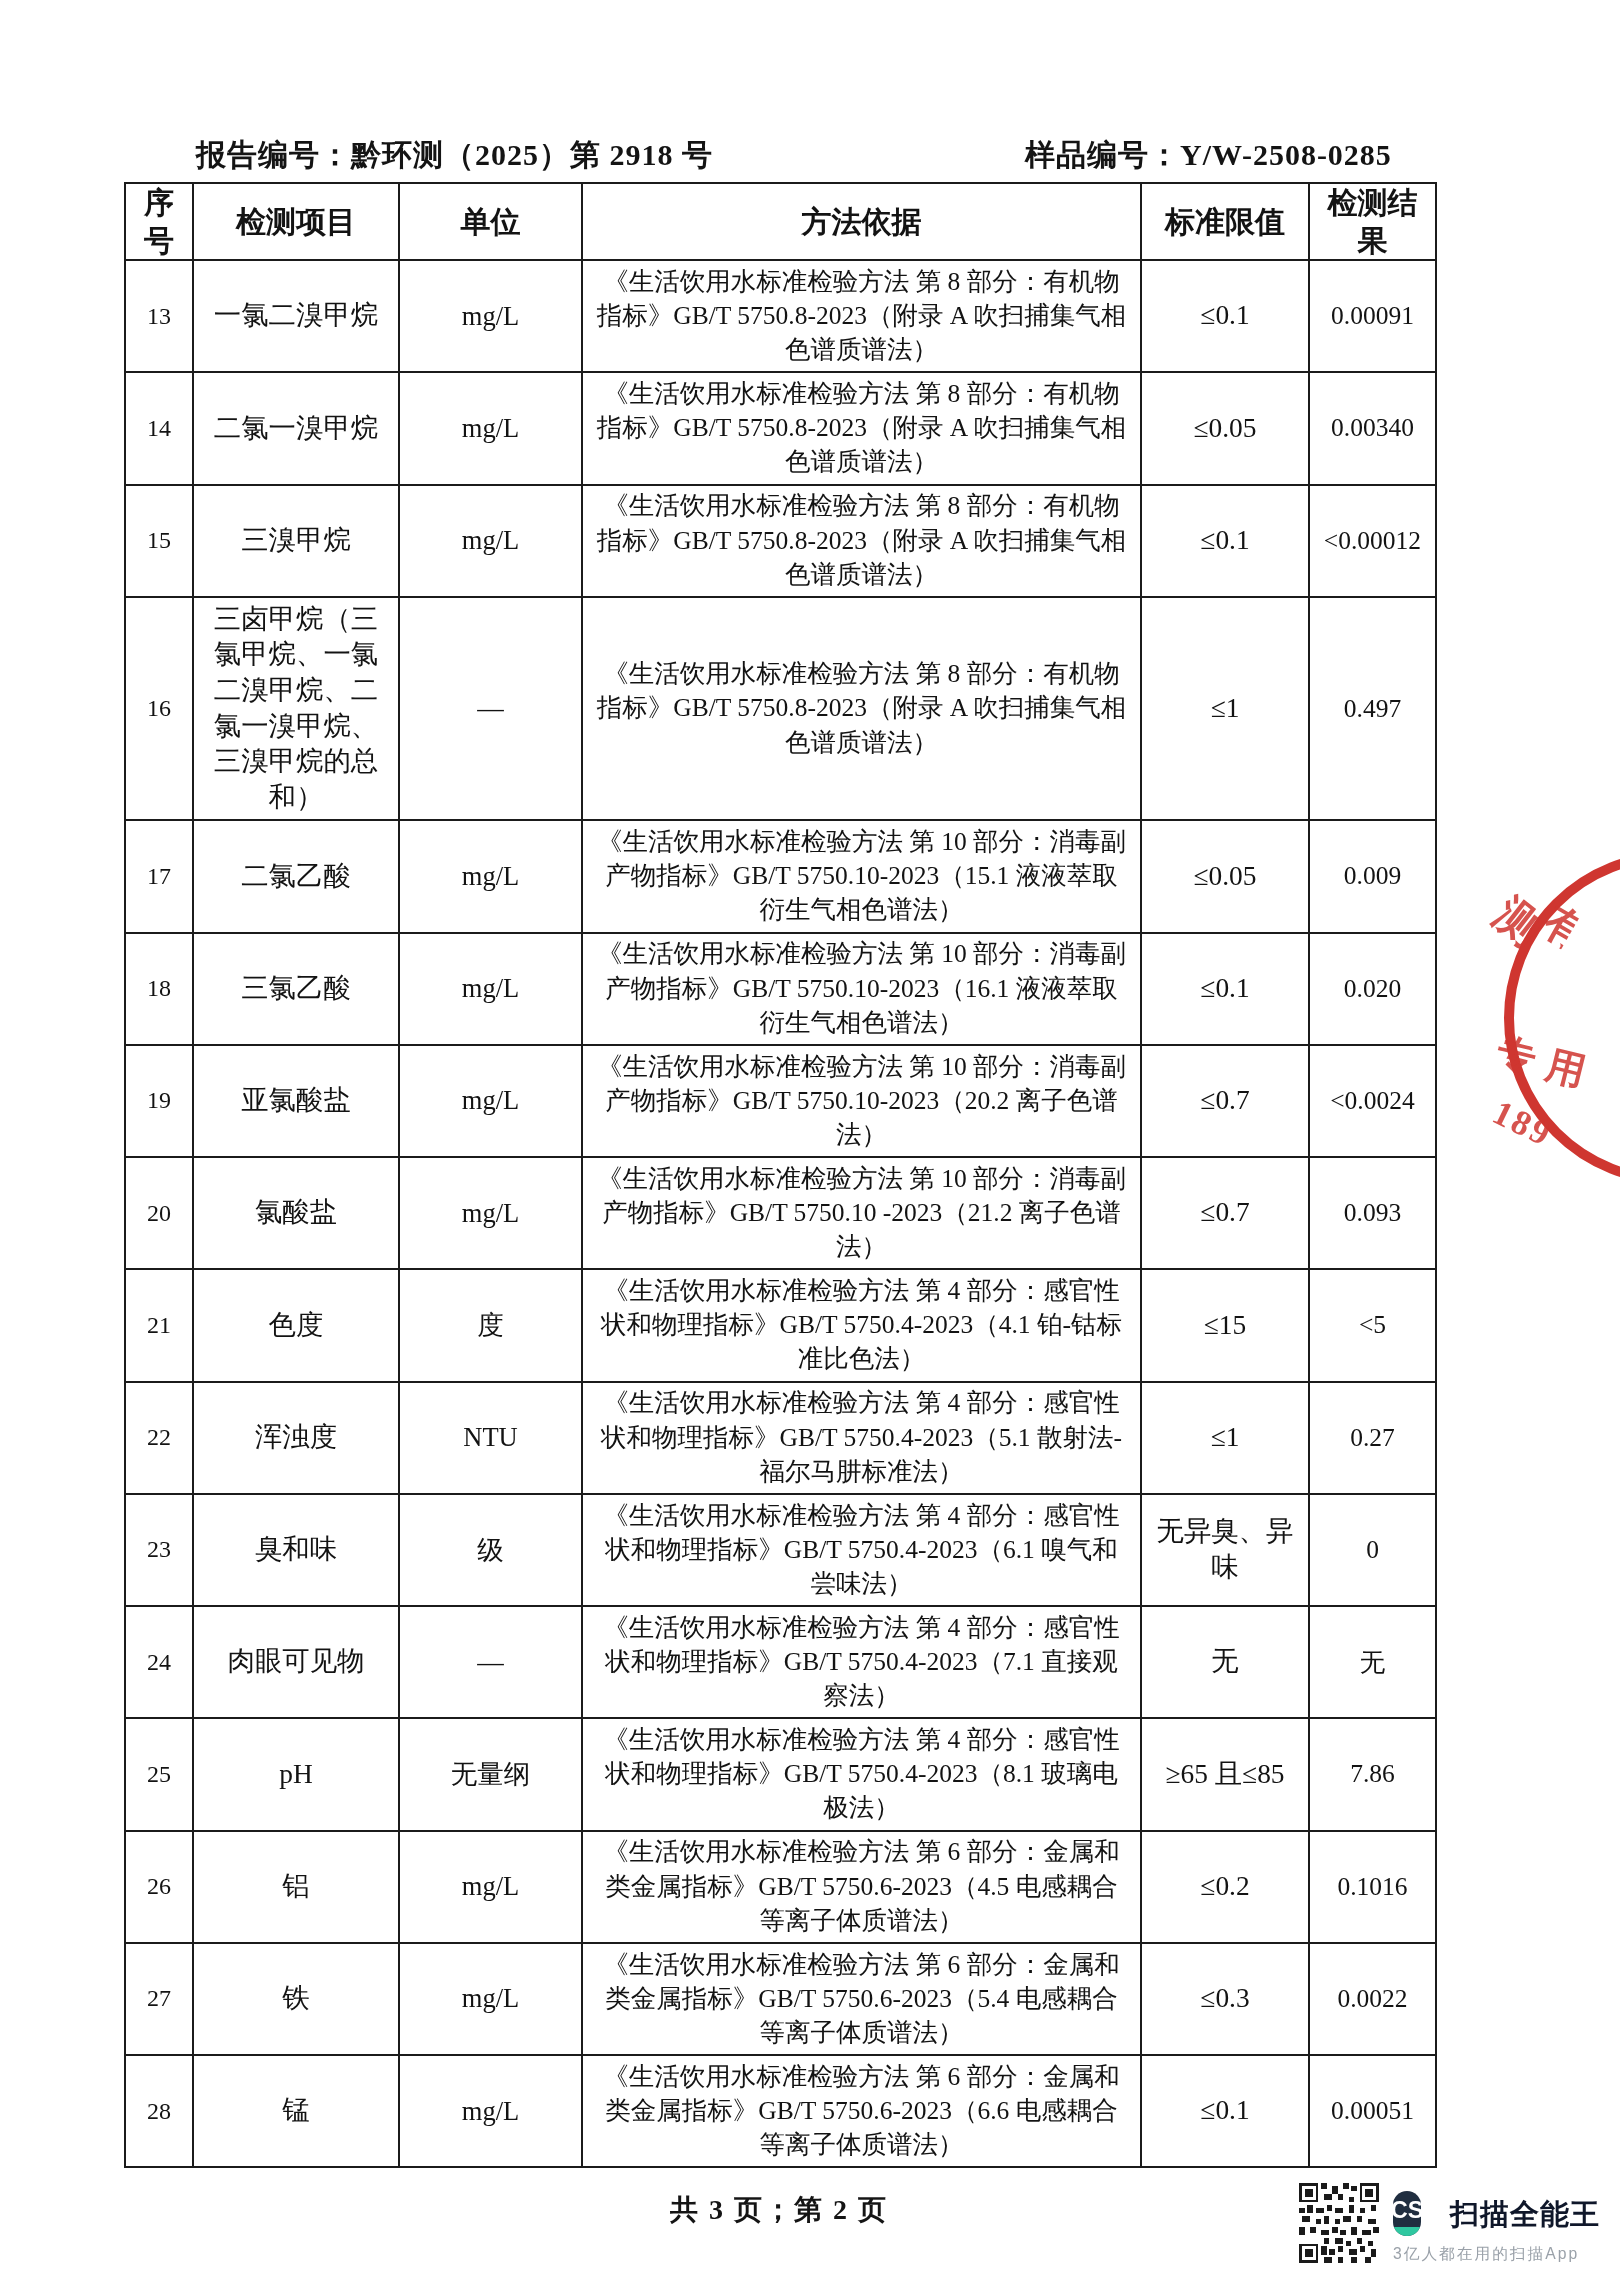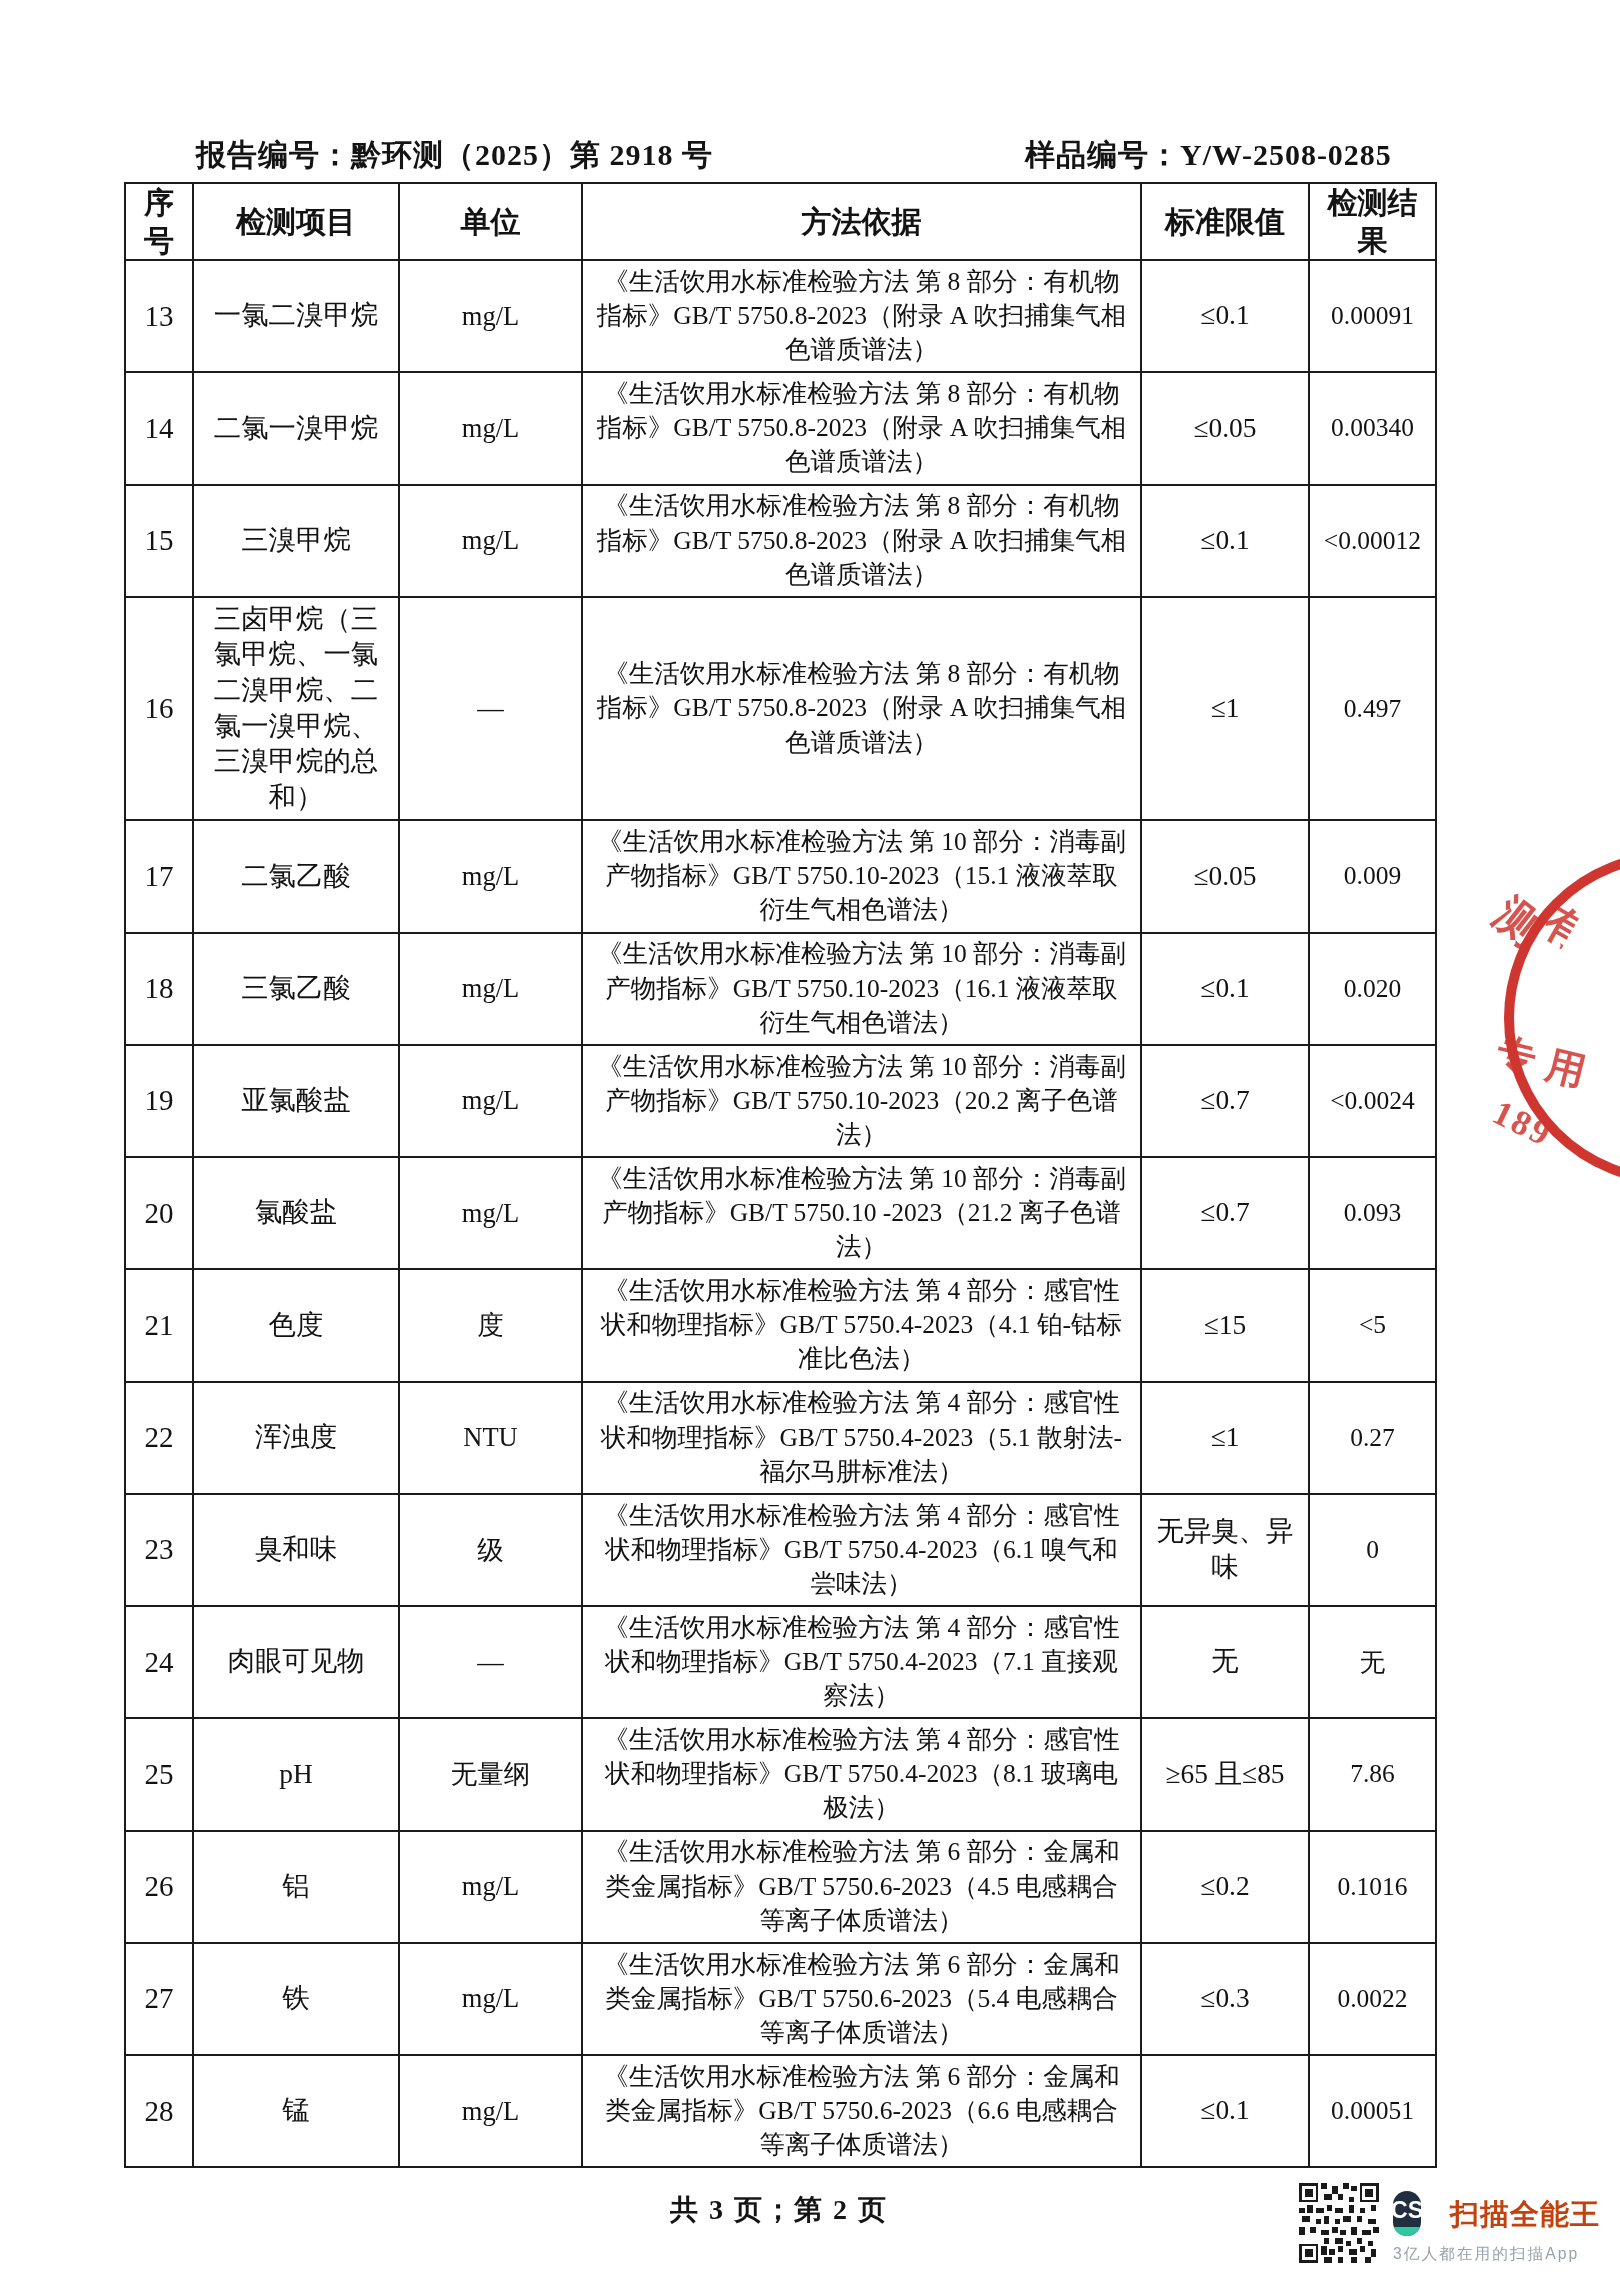--- a/index.html
+++ b/index.html
@@ -19,21 +19,21 @@
   .table-wrap{position:absolute;left:124px;top:182px;width:1310px;}
   table.results{border-collapse:collapse;table-layout:fixed;width:1310px;border:2.9px solid #161616;}
   table.results th,table.results td{
     border:2.5px solid #1b1b1b;
     text-align:center;vertical-align:middle;
     color:#131313;
   }
   table.results thead tr{height:68px;}
   table.results tbody tr{height:106px;}
   th{font-size:30px;font-weight:700;padding:0 7.8px;line-height:1.25;word-break:break-all;}
-  td.cell-no{font-size:29px;}
+  td.cell-no{font-size:24px;}
   td.cell-item{font-size:27.4px;padding:3.9px 9.8px;word-break:break-all;line-height:1.3;}
   td.cell-unit{font-size:26.5px;}
   td.cell-method{font-size:25.5px;padding:3.9px 10.8px;word-break:break-all;line-height:1.34;}
   td.cell-limit{font-size:27.4px;padding:2px 9.8px;line-height:1.3;}
   td.cell-result{font-size:25.5px;}
 
   .page-footer{margin-top:23px;text-align:center;font-size:28px;font-weight:700;letter-spacing:2px;}
 
   
   .stamp{position:absolute;left:1470px;top:841px;width:196px;height:353px;color:#cf3630;pointer-events:none;}
@@ -298,18 +298,18 @@
           <rect x="14" y="27" width="2" height="2"></rect>
           <rect x="19" y="27" width="2" height="2"></rect>
           <rect x="24" y="27" width="2" height="2"></rect>
       </g>
     </svg>
     <div class="cs-logo">
       <div class="cs-bg" style="background: rgb(32, 46, 64);"></div>
       <div class="cs-strip" style="background: rgb(47, 199, 160);"></div>
       <span class="cs-txt">CS</span>
     </div>
-    <div class="cs-title" style="color: #c2410c;">扫描全能王</div>
+    <div class="cs-title" style="color: #0f172a;">扫描全能王</div>
     <div class="cs-tag" style="color: rgb(154, 161, 169);">3亿人都在用的扫描App</div>
   </div>
 
 </div>
 
 
 </body></html>

